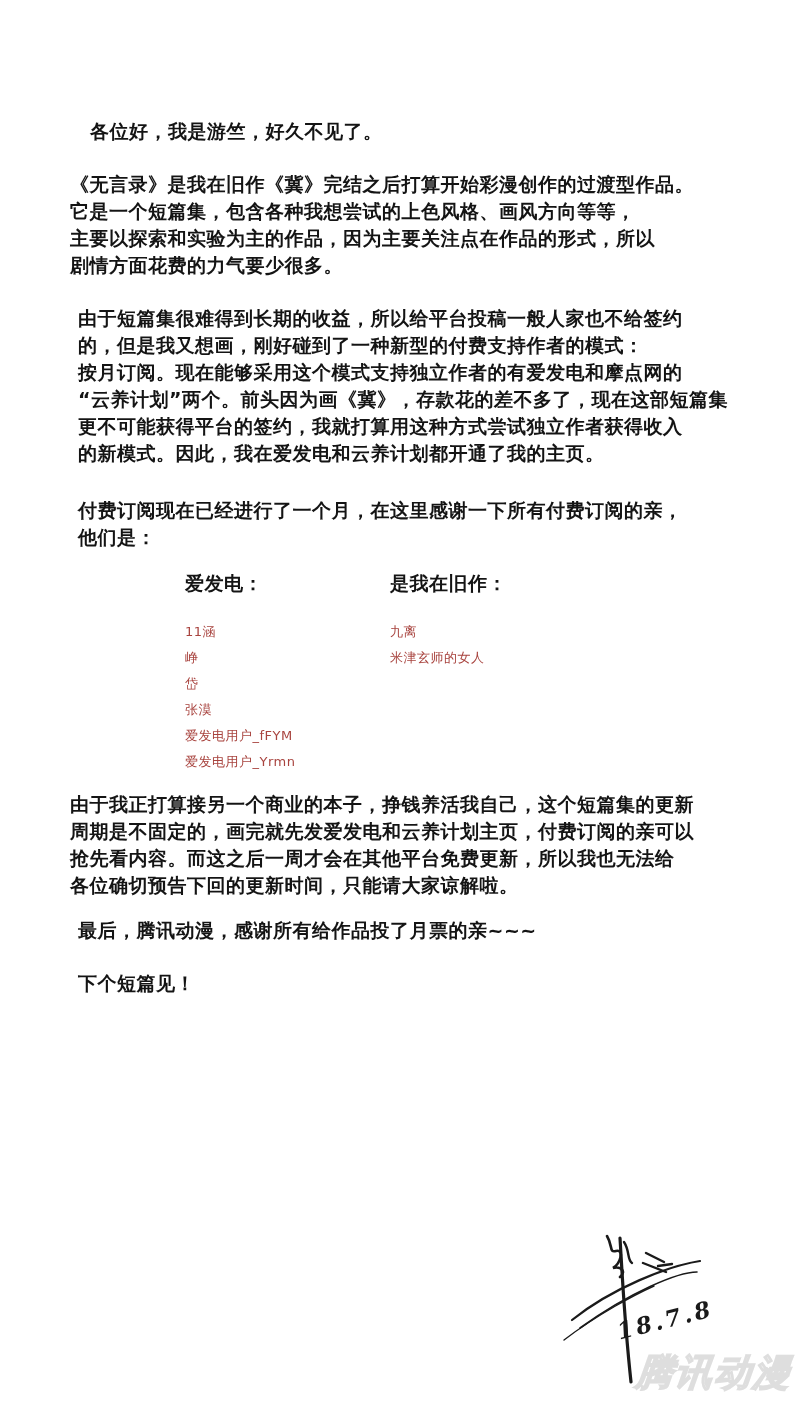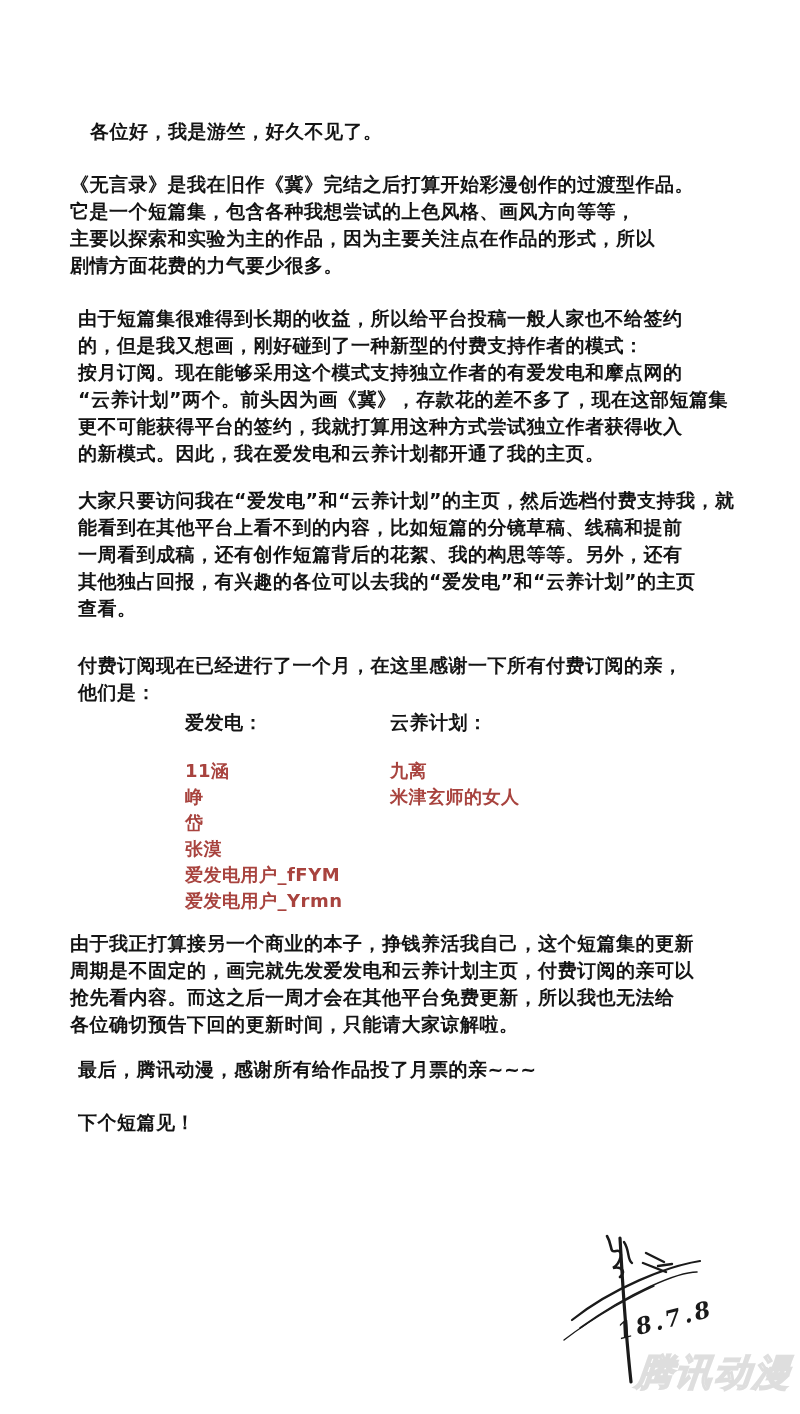--- a/index.html
+++ b/index.html
@@ -28,40 +28,40 @@
   .indent-lg { padding-left: 20px; }
   .indent-sm { padding-left: 8px; }
   .mt-26 { margin-top: 26px; }
   .mt-24 { margin-top: 16px; }
   .mt-20 { margin-top: 20px; }
   .mt-30 { margin-top: 30px; }
   .mt-18 { margin-top: 18px; }
 
   .supporters {
     display: flex;
-    margin-top: 4px;
+    margin-top: 20px;
     margin-left: 115px;
   }
   .supp-col { width: 205px; }
   .supp-col.right { width: 260px; }
   .col-header {
     margin: 0 0 22px 0;
     font-size: 19px;
     font-weight: bold;
     color: #141414;
     letter-spacing: 0.5px;
   }
   .names {
     list-style: none;
     margin: 0; padding: 0;
   }
   .names li {
-    font-size: 18px;
+    font-size: 13px;
     line-height: 26px;
-    font-weight: bold;
+    font-weight: normal;
     color: #a8433e;
     letter-spacing: 0.5px;
   }
 
   .signature {
     position: absolute;
     left: 550px; top: 1222px;
     width: 190px; height: 172px;
   }
   .signature svg { position: absolute; left: 0; top: 0; }
@@ -103,44 +103,39 @@
 主要以探索和实验为主的作品，因为主要关注点在作品的形式，所以
 剧情方面花费的力气要少很多。</p>
 
   <p class="para mt-26 indent-sm">由于短篇集很难得到长期的收益，所以给平台投稿一般人家也不给签约
 的，但是我又想画，刚好碰到了一种新型的付费支持作者的模式：
 按月订阅。现在能够采用这个模式支持独立作者的有爱发电和摩点网的
 “云养计划”两个。前头因为画《冀》，存款花的差不多了，现在这部短篇集
 更不可能获得平台的签约，我就打算用这种方式尝试独立作者获得收入
 的新模式。因此，我在爱发电和云养计划都开通了我的主页。</p>
 
-  <p class="para mt-20 indent-sm">大家只要访问我在“爱发电”和“云养计划”的主页，然后选档付费支持我，就
-能看到在其他平台上看不到的内容，比如短篇的分镜草稿、线稿和提前
-一周看到成稿，还有创作短篇背后的花絮、我的构思等等。另外，还有
-其他独占回报，有兴趣的各位可以去我的“爱发电”和“云养计划”的主页
-查看。</p>
 
 
   <p class="para mt-30 indent-sm">付费订阅现在已经进行了一个月，在这里感谢一下所有付费订阅的亲，
 他们是：</p>
 
   <div class="supporters">
     <div class="supp-col">
       <p class="col-header">爱发电：</p>
       <ul class="names">
         <li>11涵</li>
         <li>峥</li>
         <li>岱</li>
         <li>张漠</li>
         <li>爱发电用户_fFYM</li>
         <li>爱发电用户_Yrmn</li>
       </ul>
     </div>
     <div class="supp-col right">
-      <p class="col-header">云养计划：</p>
+      <p class="col-header">是我在旧作：</p>
       <ul class="names">
         <li>九离</li>
         <li>米津玄师的女人</li>
       </ul>
     </div>
   </div>
 
   <p class="para mt-24">由于我正打算接另一个商业的本子，挣钱养活我自己，这个短篇集的更新
 周期是不固定的，画完就先发爱发电和云养计划主页，付费订阅的亲可以
 抢先看内容。而这之后一周才会在其他平台免费更新，所以我也无法给

